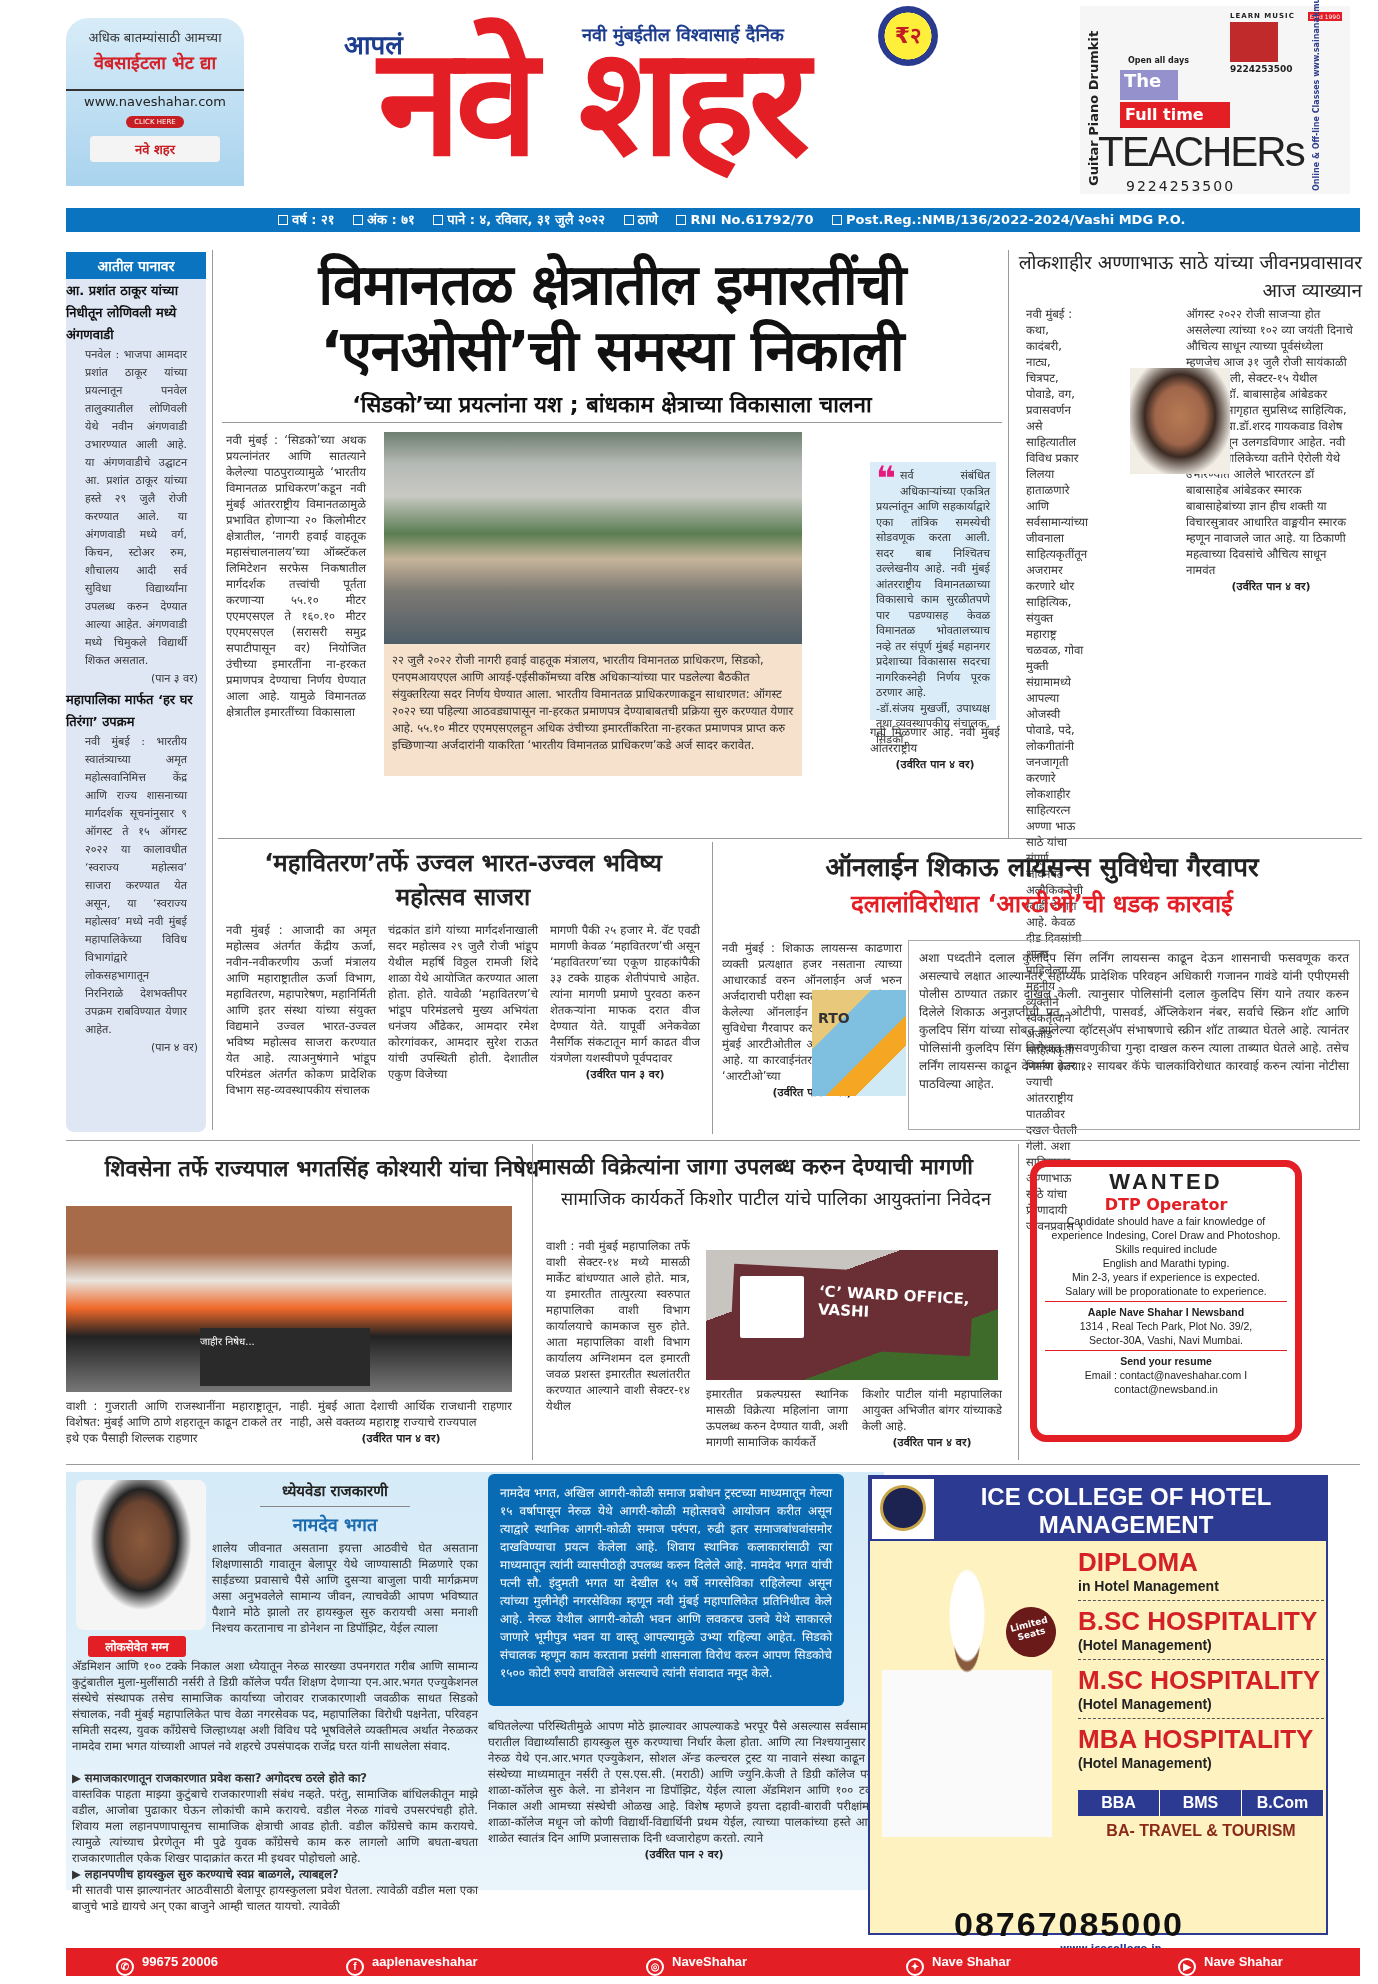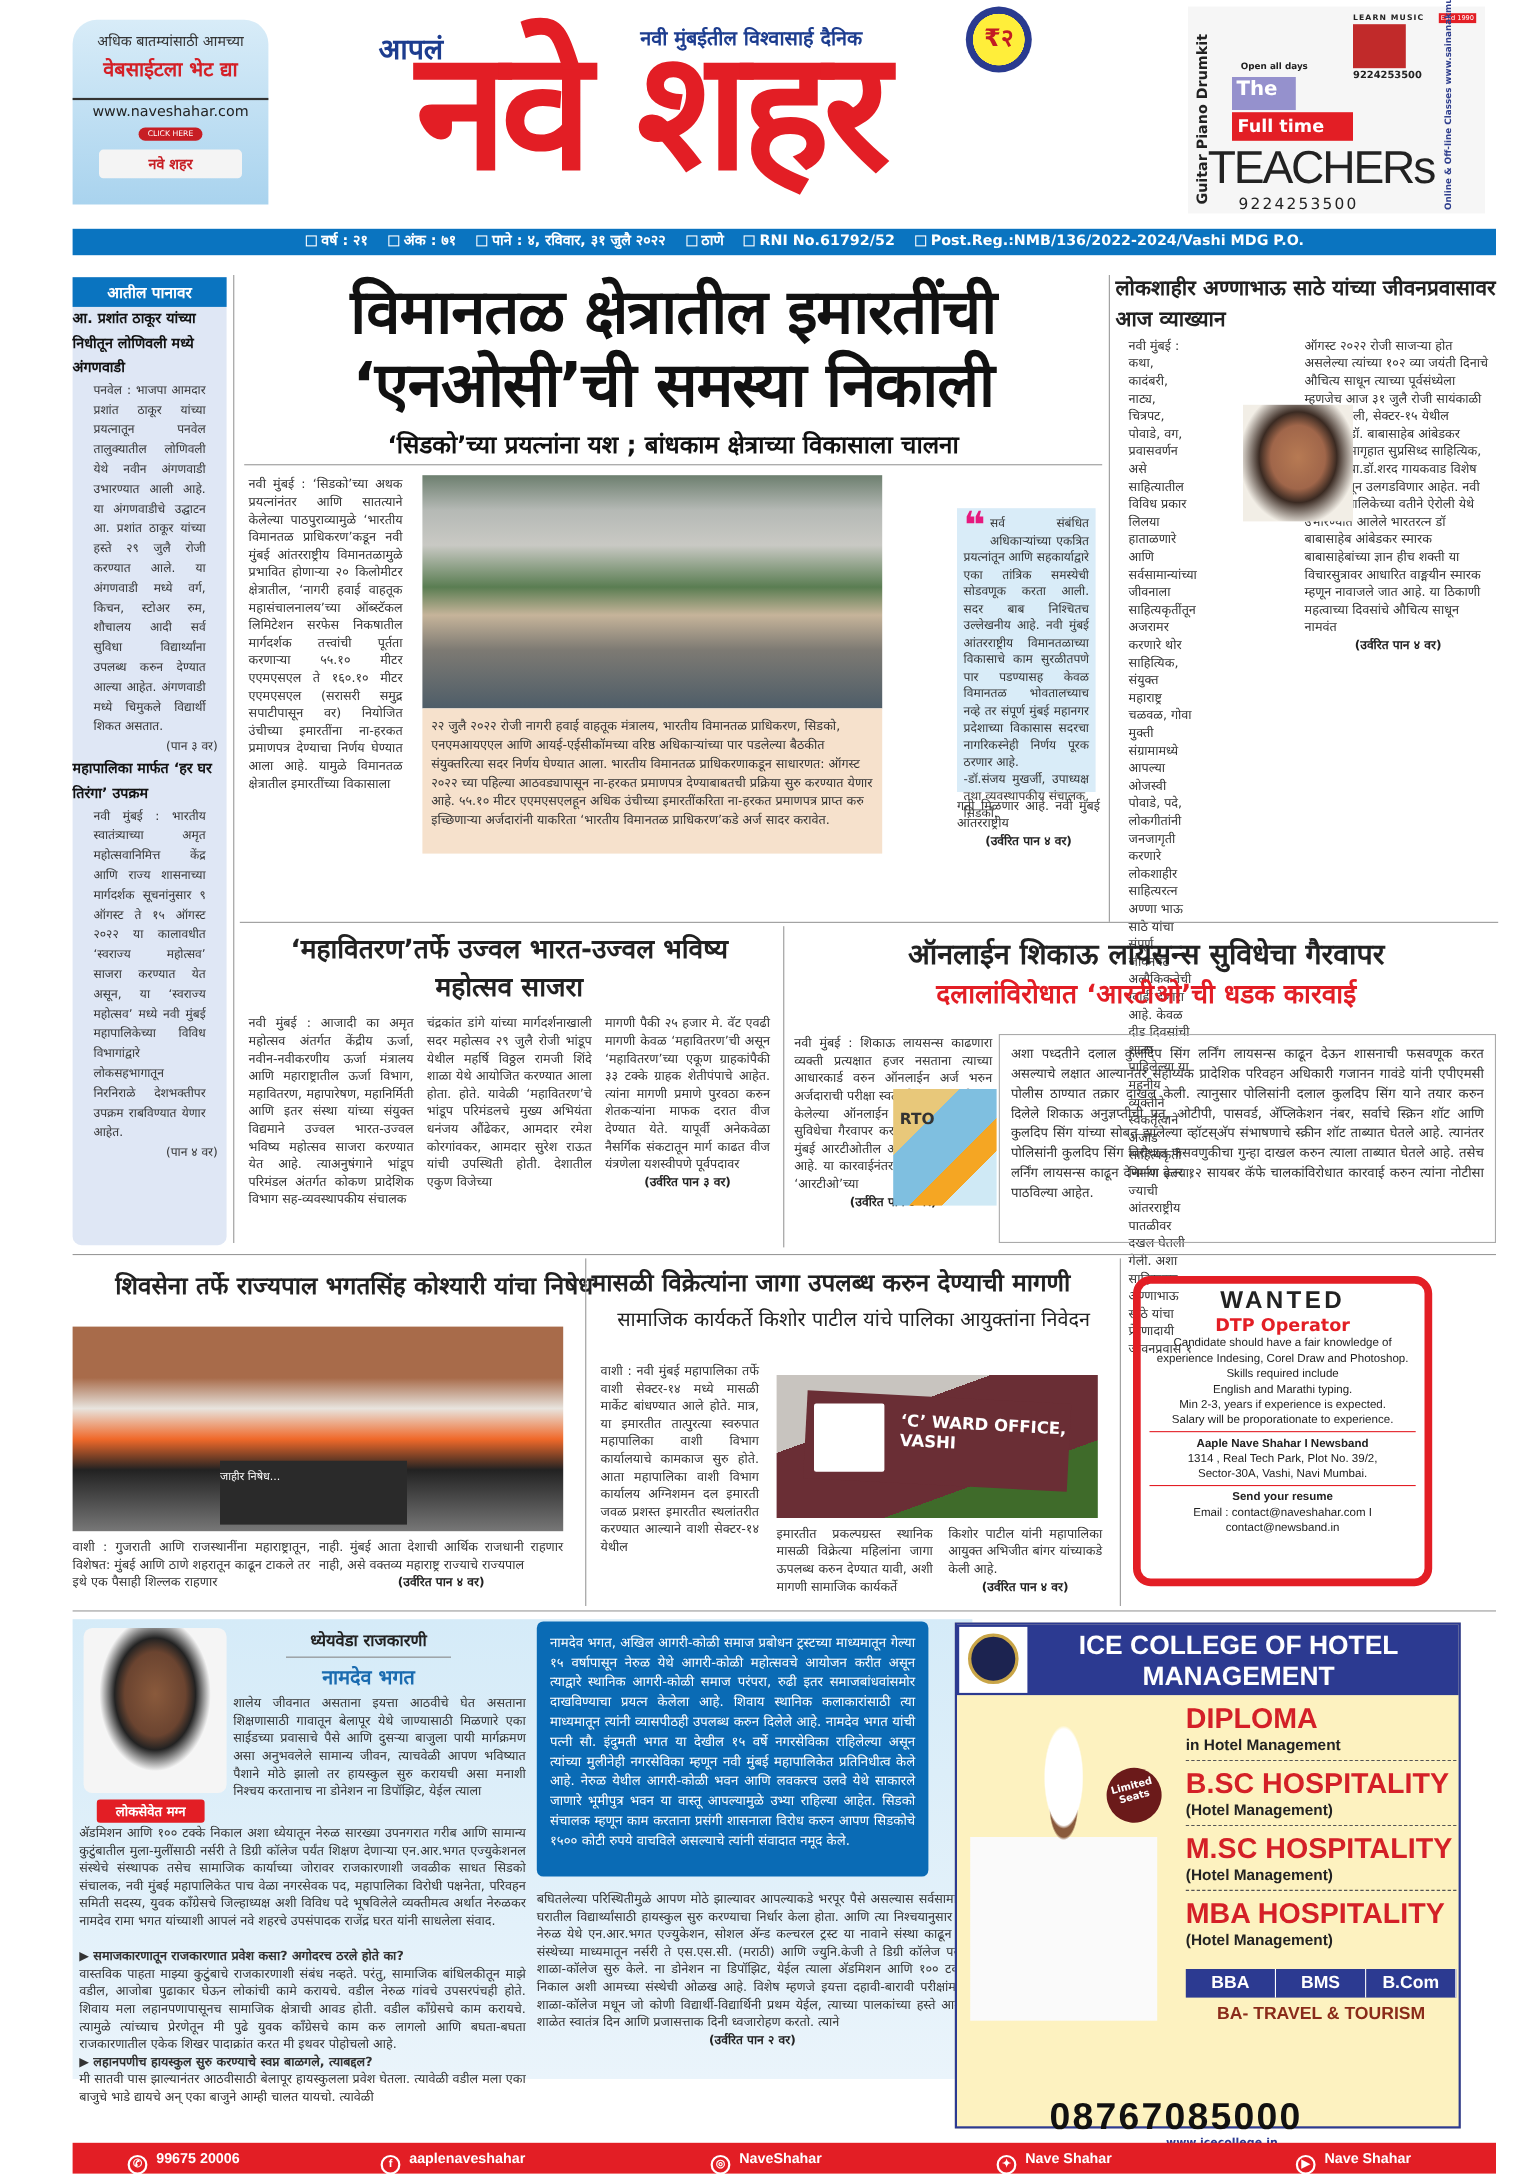--- a/index.html
+++ b/index.html
@@ -44,21 +44,21 @@
 #lead-h1{left:222px;top:252px;width:780px;font-size:56px;font-weight:900;line-height:66px;text-align:center;color:#111;font-family:"DejaVu Sans",sans-serif;letter-spacing:-1px}
 #lead-sub{left:222px;top:388px;width:780px;font-size:22px;font-weight:bold;text-align:center;color:#111;border-bottom:1px solid #999;padding-bottom:4px}
 #lead-col1{left:226px;top:432px;width:140px}
 #lead-photo{left:384px;top:432px;width:418px;height:212px;background:linear-gradient(180deg,#6d7f6f 0%,#b5b9b5 15%,#c9c9c4 30%,#5a7d52 48%,#c6b49a 60%,#7d7a73 75%,#4e5d68 100%)}
 #lead-caption{left:384px;top:644px;width:418px;height:132px;background:#f6e1cc;padding:8px 8px}
 #lead-caption p{font-size:11.5px;line-height:17px;color:#333}
 #quote-box{left:870px;top:462px;width:126px;height:258px;background:#d9ecf8;padding:6px}
 #quote-box p{font-size:11px;line-height:15.5px;color:#333;text-align:justify}
 #quote-mark{color:#e6197e;font-size:34px;font-weight:bold;line-height:20px;float:left;margin-right:4px}
 
-#anna-h{left:1014px;top:248px;width:348px;font-size:19px;font-weight:bold;text-align:left;line-height:28px;color:#222}
+#anna-h{left:1014px;top:248px;width:348px;font-size:19px;font-weight:normal;text-align:right;line-height:28px;color:#222}
 #anna-photo{left:1130px;top:368px;width:100px;height:106px;background:radial-gradient(ellipse at 50% 45%,#b77a53 0%,#a0664a 35%,#3a2a22 50%,#f2eee6 75%);}
 #anna-c1{left:1026px;top:306px;width:160px}
 #anna-c2{left:1186px;top:306px;width:170px}
 
 #mv-h{left:226px;top:846px;width:474px;font-size:24px;font-weight:bold;text-align:center;line-height:34px;color:#222}
 #mv-c1{left:226px;top:922px;width:150px}
 #mv-c2{left:388px;top:922px;width:150px}
 #mv-c3{left:550px;top:922px;width:150px}
 #rto-h{left:722px;top:848px;width:640px;font-size:26px;font-weight:bold;text-align:center;color:#222}
 #rto-sub{left:722px;top:886px;width:640px;font-size:24px;font-weight:bold;text-align:center;color:#e31e25}
@@ -148,21 +148,21 @@
   <div class="teach">TEACHERs</div>
   <div class="ph">9224253500</div>
   <div class="online">Online &amp;  Off-line Classes  www.sainanakmusic.com</div>
 </div>
 
 <div id="infobar" class="abs">
   <span><i class="box"></i><b>वर्ष : २१</b></span>
   <span><i class="box"></i><b>अंक : ७१</b></span>
   <span><i class="box"></i><b>पाने : ४, रविवार, ३१ जुलै २०२२</b></span>
   <span><i class="box"></i><b>ठाणे</b></span>
-  <span><i class="box"></i><b>RNI No.61792/52</b></span>
+  <span><i class="box"></i><b>RNI No.61792/70</b></span>
   <span><i class="box"></i><b>Post.Reg.:NMB/136/2022-2024/Vashi MDG P.O.</b></span>
 </div>
 
 <div id="side" class="abs">
   <div class="hd">आतील पानावर</div>
   <h3>आ. प्रशांत ठाकूर यांच्या निधीतून लोणिवली मध्ये अंगणवाडी</h3>
   <p>पनवेल : भाजपा आमदार प्रशांत ठाकूर यांच्या प्रयत्नातून पनवेल तालुक्यातील लोणिवली येथे नवीन अंगणवाडी उभारण्यात आली आहे. या अंगणवाडीचे उद्घाटन आ. प्रशांत ठाकूर यांच्या हस्ते २९ जुलै रोजी करण्यात आले. या अंगणवाडी मध्ये वर्ग, किचन, स्टोअर रुम, शौचालय आदी सर्व सुविधा विद्यार्थ्यांना उपलब्ध करुन देण्यात आल्या आहेत. अंगणवाडी मध्ये चिमुकले विद्यार्थी शिकत असतात.</p>
   <p class="more">(पान ३ वर)</p>
   <h3>महापालिका मार्फत ‘हर घर तिरंगा’ उपक्रम</h3>
   <p>नवी मुंबई : भारतीय स्वातंत्र्याच्या अमृत महोत्सवानिमित्त केंद्र आणि राज्य शासनाच्या मार्गदर्शक सूचनांनुसार ९ ऑगस्ट ते १५ ऑगस्ट २०२२ या कालावधीत ‘स्वराज्य महोत्सव’ साजरा करण्यात येत असून, या ‘स्वराज्य महोत्सव’ मध्ये नवी मुंबई महापालिकेच्या विविध विभागांद्वारे लोकसहभागातून निरनिराळे देशभक्तीपर उपक्रम राबविण्यात येणार आहेत.</p>

